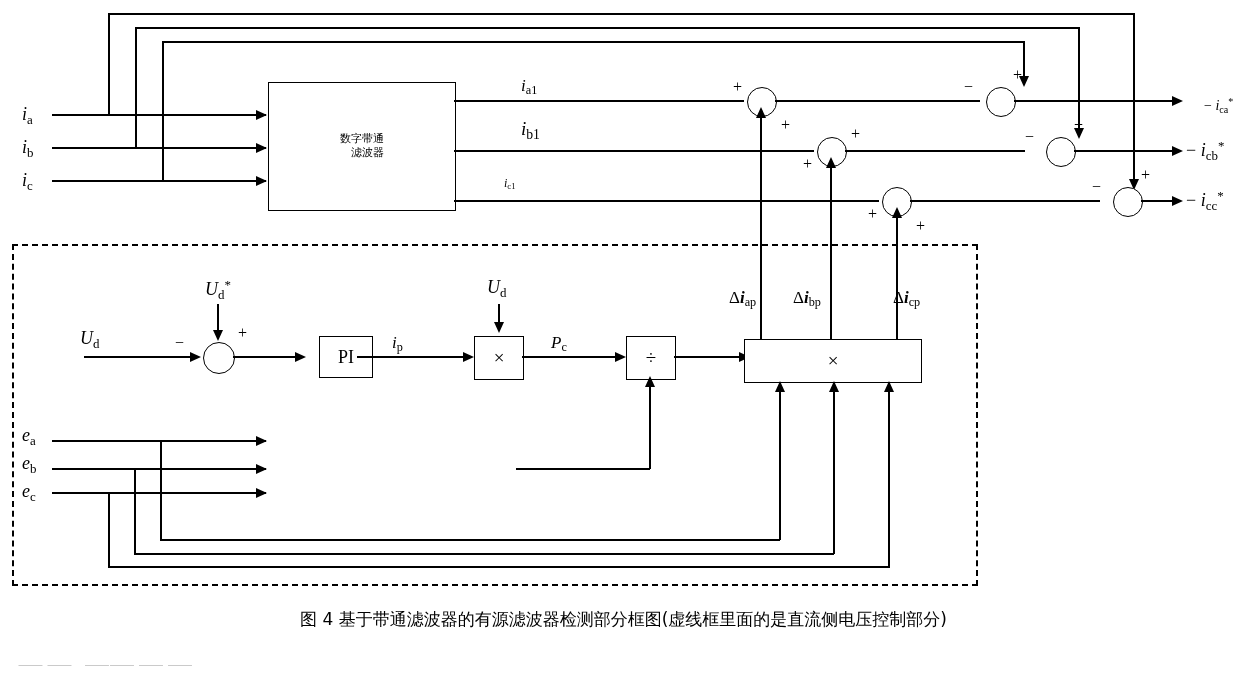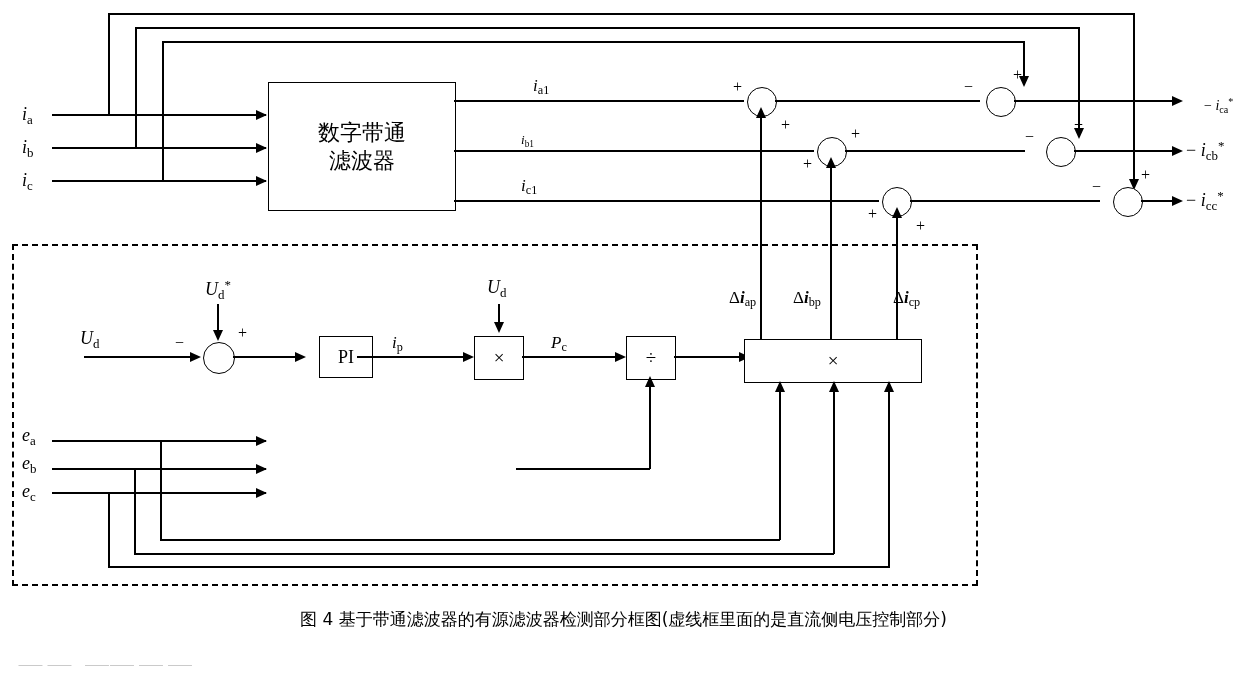--- a/index.html
+++ b/index.html
@@ -28,22 +28,23 @@
     position: absolute;
     border: 1.8px solid #000000;
     background: #ffffff;
     display: flex;
     align-items: center;
     justify-content: center;
     text-align: center;
     line-height: 1.25;
   }
   .cjk {
-    font-family: Liberation Serif, serif;
-    font-size: 22px;
+    font-family: Liberation Mono, monospace;
+    font-size: 11px;
+    text-align: right;
   }
   .circ {
     position: absolute;
     border: 1.8px solid #000000;
     border-radius: 50%;
     background: #ffffff;
   }
   .lbl {
     position: absolute;
     font-family: "Liberation Serif", serif;
@@ -149,27 +150,27 @@
   <div class="ln vln" style="left:1078px; top:27px; height:110px;"></div>
   <div class="ln vln" style="left:1023px; top:41px; height:44px;"></div>
   <div class="arrow ar-d" style="left:1019px; top:76px;"></div>
   <div class="arrow ar-d" style="left:1074px; top:128px;"></div>
   <div class="arrow ar-d" style="left:1129px; top:179px;"></div>
 
   <div class="ln hln" style="left:454px; top:100px; width:290px;"></div>
   <div class="ln hln" style="left:454px; top:150px; width:360px;"></div>
   <div class="ln hln" style="left:454px; top:200px; width:425px;"></div>
 
-  <div class="lbl it" style="left:521px; top:76px; font-size:17px;margin-left:12px;">
+  <div class="lbl it" style="left:521px; top:76px; font-size:17px;">
     <span>i</span><span class="sub">a1</span>
   </div>
-  <div class="lbl it" style="left:521px; top:132px; font-size:13px;">
+  <div class="lbl it" style="left:521px; top:118px; font-size:19px;">
     <span>i</span><span class="sub">b1</span>
   </div>
-  <div class="lbl it" style="left:521px; top:176px; font-size:17px;">
+  <div class="lbl it" style="left:504px; top:176px; font-size:12px;">
     <span>i</span><span class="sub">c1</span>
   </div>
 
   <div class="circ" style="left:747px; top:87px; width:28px; height:28px;"></div>
   <div class="circ" style="left:817px; top:137px; width:28px; height:28px;"></div>
   <div class="circ" style="left:882px; top:187px; width:28px; height:28px;"></div>
 
   <div class="sign" style="left:733px; top:79px;">+</div>
   <div class="sign" style="left:781px; top:117px;">+</div>
   <div class="sign" style="left:803px; top:156px;">+</div>

